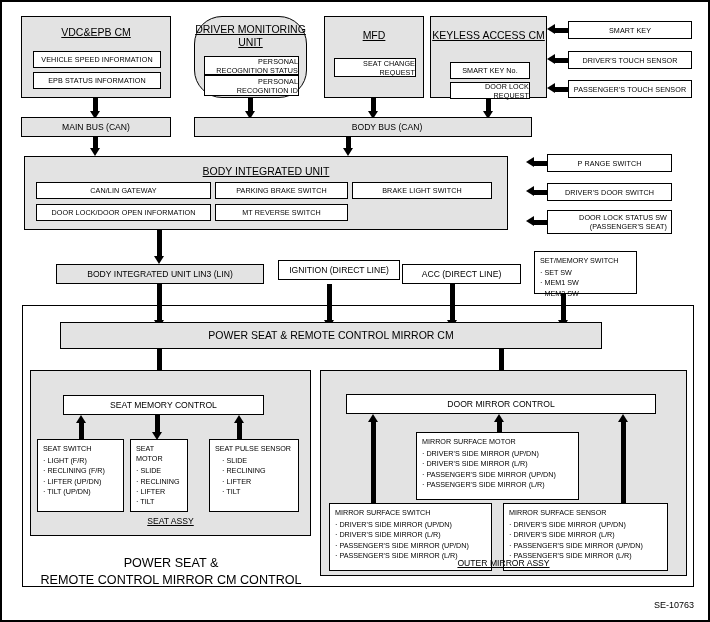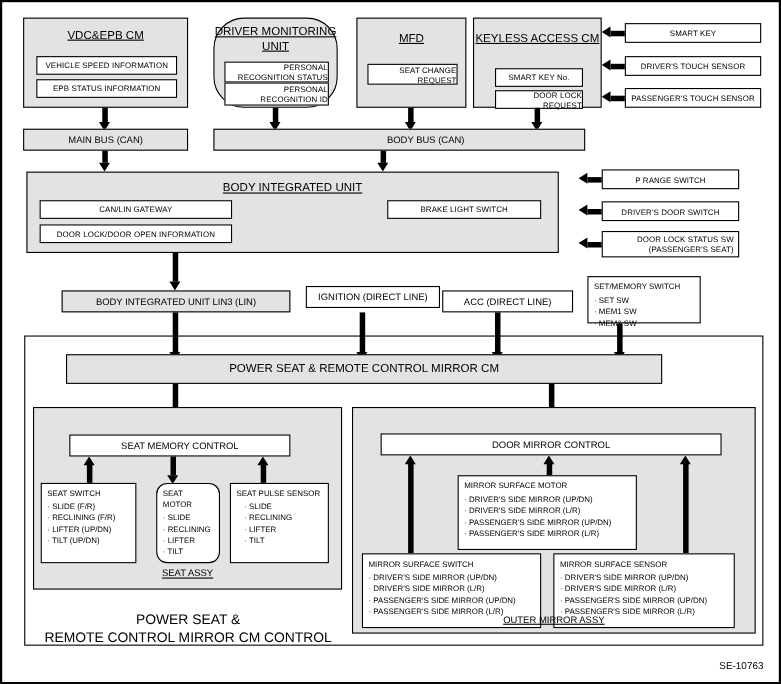--- a/index.html
+++ b/index.html
@@ -79,22 +79,24 @@
   <div class="box gray ctr txt9" style="left:192px;top:115px;width:338px;height:20px;padding-left:48px;">BODY BUS (CAN)</div>
 
   <div class="arw" style="left:91px;top:135px;width:5px;height:11px;"></div>
   <div class="ah ah-d" style="left:88px;top:146px;"></div>
   <div class="arw" style="left:344px;top:135px;width:5px;height:11px;"></div>
   <div class="ah ah-d" style="left:341px;top:146px;"></div>
 
   <div class="box gray" style="left:22px;top:154px;width:484px;height:74px;">
     <div class="hdr txt10" style="top:8px;">BODY INTEGRATED UNIT</div>
     <div class="box ctr txt" style="left:11px;top:25px;width:175px;height:17px;">CAN/LIN GATEWAY</div>
+    <div class="box ctr txt" style="left:190px;top:25px;width:133px;height:17px;">PARKING BRAKE SWITCH</div>
     <div class="box ctr txt" style="left:327px;top:25px;width:140px;height:17px;">BRAKE LIGHT SWITCH</div>
     <div class="box ctr txt" style="left:11px;top:47px;width:175px;height:17px;">DOOR LOCK/DOOR OPEN INFORMATION</div>
+    <div class="box ctr txt" style="left:190px;top:47px;width:133px;height:17px;">MT REVERSE SWITCH</div>
   </div>
 
   <div class="box ctr txt" style="left:545px;top:152px;width:125px;height:18px;">P RANGE SWITCH</div>
   <div class="arw" style="left:532px;top:158.5px;width:13px;height:5px;"></div>
   <div class="ah ah-l" style="left:524px;top:155px;"></div>
 
   <div class="box ctr txt" style="left:545px;top:181px;width:125px;height:18px;">DRIVER'S DOOR SWITCH</div>
   <div class="arw" style="left:532px;top:187.5px;width:13px;height:5px;"></div>
   <div class="ah ah-l" style="left:524px;top:184px;"></div>
 
@@ -140,27 +142,27 @@
 
     <div class="arw" style="left:48px;top:51px;width:5px;height:18px;"></div>
     <div class="ah ah-u" style="left:45px;top:44px;"></div>
     <div class="arw" style="left:124px;top:44px;width:5px;height:17px;"></div>
     <div class="ah ah-d" style="left:121px;top:61px;"></div>
     <div class="arw" style="left:206px;top:51px;width:5px;height:18px;"></div>
     <div class="ah ah-u" style="left:203px;top:44px;"></div>
 
     <div class="list" style="left:6px;top:68px;width:87px;height:73px;">
       <div class="t">SEAT SWITCH</div>
-      <div class="i">· <span>SLIDE (F/R)</span></div>
+      <div class="i">· <span>LIGHT (F/R)</span></div>
       <div class="i">· <span>RECLINING (F/R)</span></div>
       <div class="i">· <span>LIFTER (UP/DN)</span></div>
       <div class="i">· <span>TILT (UP/DN)</span></div>
     </div>
 
-    <div class="list" style="left:111px;top:68px;width:58px;height:73px;border-radius:10px;">
+    <div class="list" style="left:99px;top:68px;width:58px;height:73px;">
       <div class="t">SEAT MOTOR</div>
       <div class="i">· <span>SLIDE</span></div>
       <div class="i">· <span>RECLINING</span></div>
       <div class="i">· <span>LIFTER</span></div>
       <div class="i">· <span>TILT</span></div>
     </div>
 
     <div class="list" style="left:178px;top:68px;width:90px;height:73px;">
       <div class="t">SEAT PULSE SENSOR</div>
       <div class="i" style="padding-left:7px;">· <span>SLIDE</span></div>

